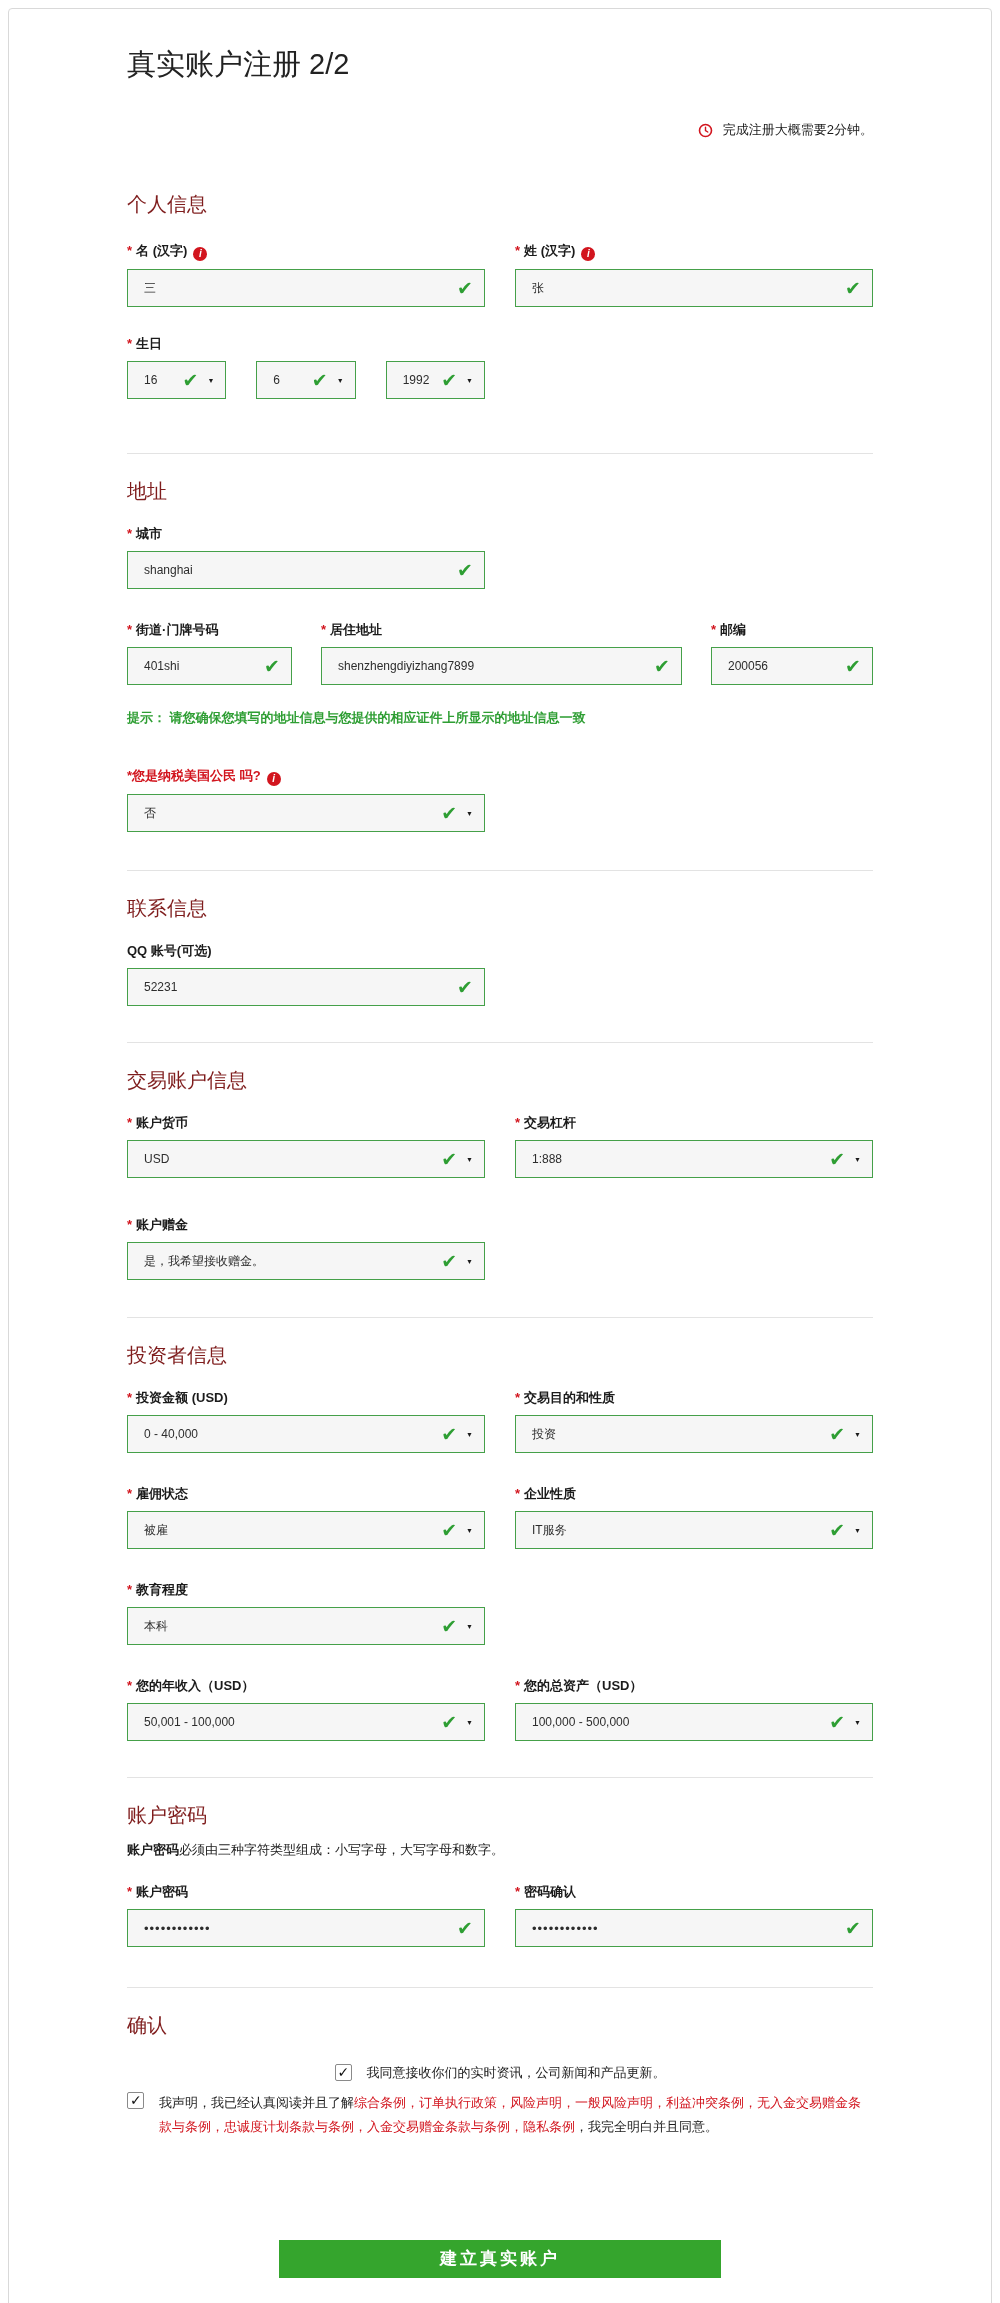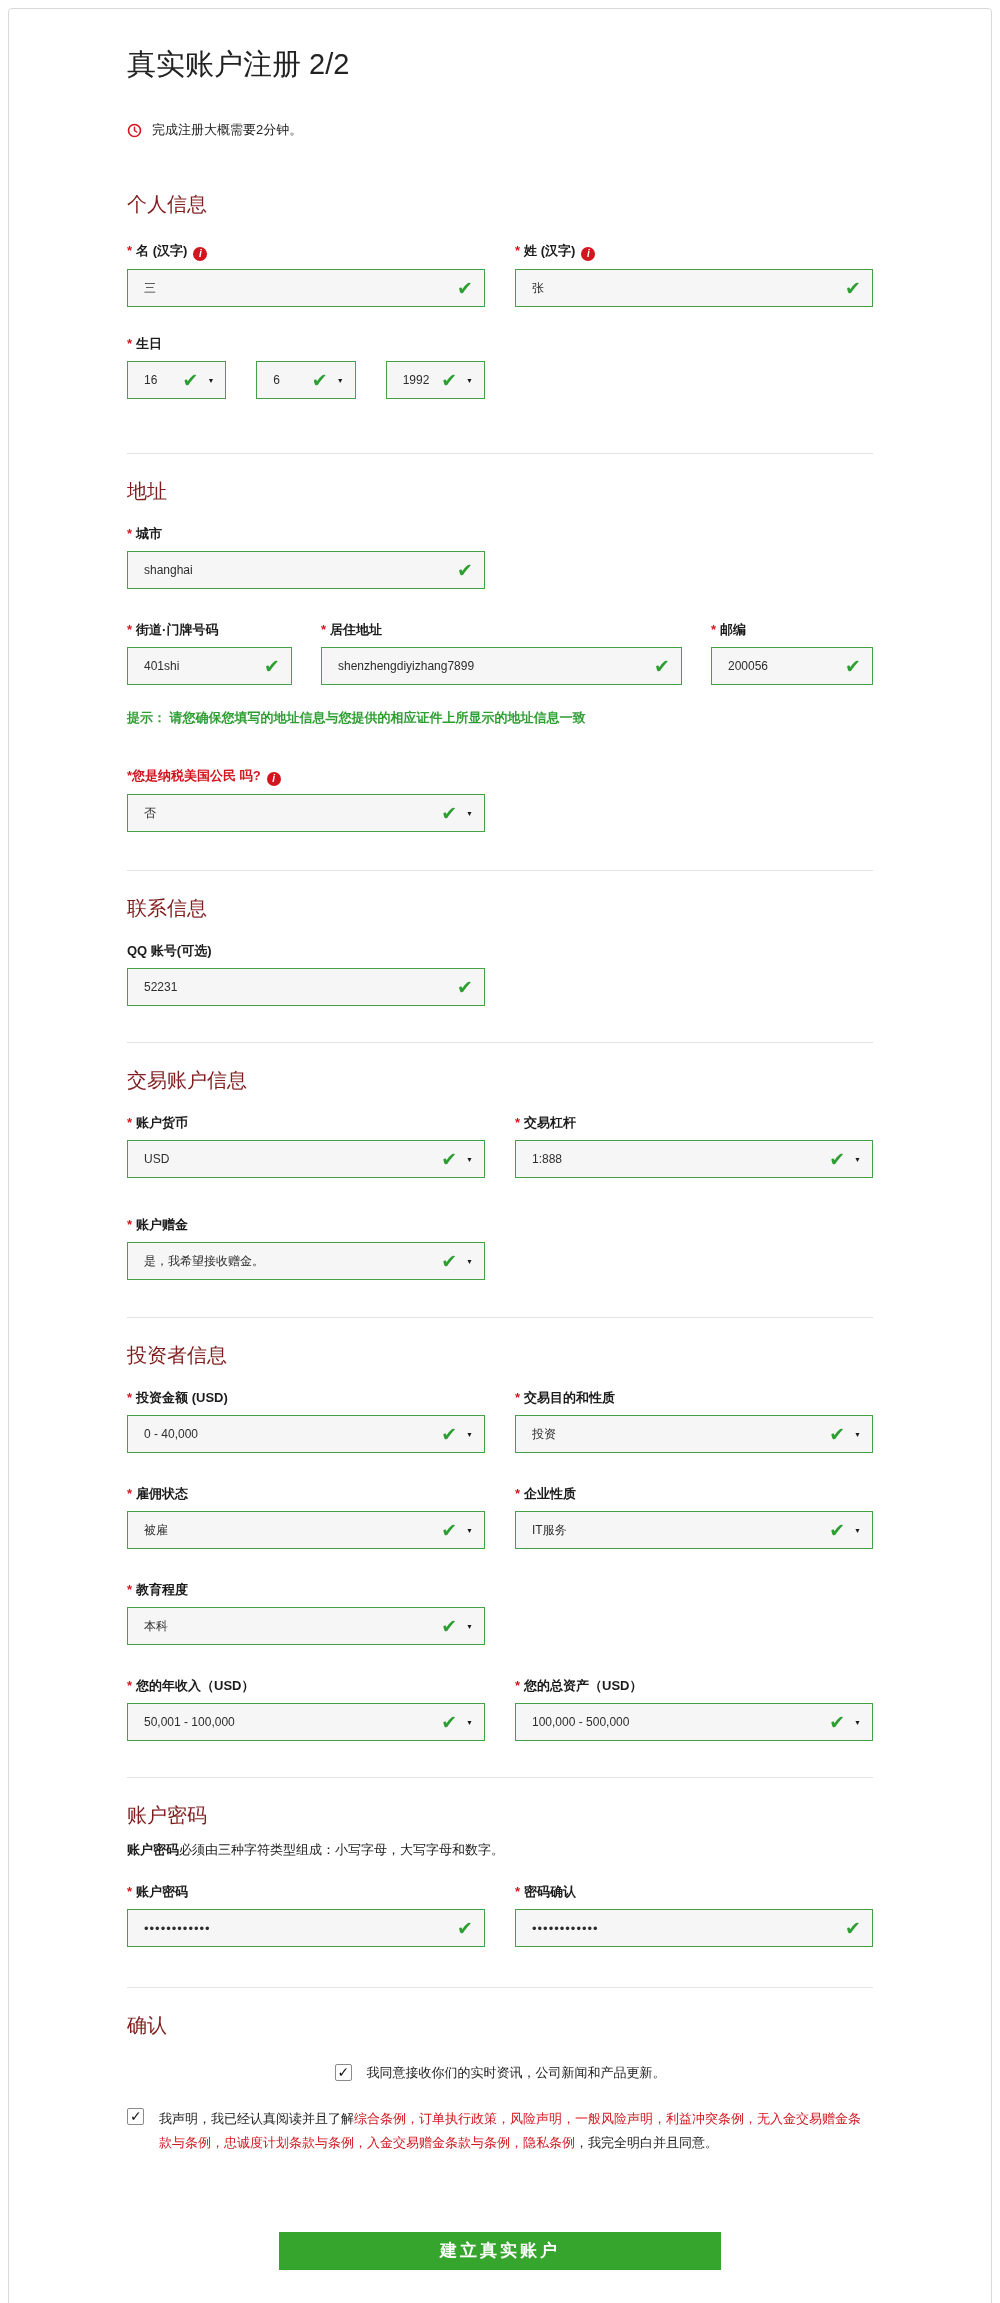--- a/index.html
+++ b/index.html
@@ -1,21 +1,21 @@
 <!DOCTYPE html>
 <html><head>
 <meta charset="utf-8">
 <style>
   html,body { margin:0; padding:0; background:#fff; }
   body { width:1000px; font-family:"Liberation Sans","DejaVu Sans",sans-serif; color:#1b1b1b; }
   .card { margin:8px; border:1px solid #d9d9d9; border-radius:4px; background:#fff; padding-bottom:44px; }
   .content { width:746px; margin:0 auto; }
 
   .page-title { font-size:29px; font-weight:500; color:#222; margin:0; padding-top:36px; }
-  .note-row { display:flex; align-items:center; gap:10px; margin-top:36px; font-size:13px; color:#1b1b1b; }
+  .note-row { display:flex; align-items:center; gap:10px; margin-top:36px; font-size:13px; color:#1b1b1b;justify-content:flex-end; }
 
   .divider { border:none; border-top:1px solid #e3e3e3; margin:0; }
   .section-heading { color:#7f1d1d; font-size:20px; font-weight:500; margin:0; }
 
   .label { font-size:13px; font-weight:bold; color:#1b1b1b; }
   .label .req { color:#d2151e; margin-right:4px; }
   .red-label { color:#d2151e; }
   .info-icon { display:inline-block; width:14px; height:14px; border-radius:50%; background:#d2151e;
                color:#fff; font-size:10px; font-weight:bold; font-style:italic; text-align:center;
                line-height:14px; margin-left:6px; vertical-align:-2px; }
@@ -39,24 +39,24 @@
   .pw-note b { font-weight:bold; }
 
   .cb-row { display:flex; align-items:flex-start; gap:15px; font-size:13px; line-height:1.5;justify-content:center; }
   .checkbox { width:15px; height:15px; border:1px solid #8a8a8a; border-radius:2px; background:#fff;
               flex:none; position:relative; margin-top:1px; cursor:pointer; }
   .checkbox::after { content:"✓"; position:absolute; left:2px; top:-3px; font-size:14px; font-weight:bold; color:#111; }
   .decl { line-height:1.9; }
   .decl a { color:#d2151e; text-decoration:none; cursor:pointer; }
   .decl .sep { color:#d2151e; }
 
-  .submit-btn { display:block; margin:76px auto 0; width:442px; height:38px; background:#35a52d;
+  .submit-btn { display:block; margin:100px auto 0; width:442px; height:38px; background:#35a52d;
                 border:none; color:#fff; font-size:17px; font-weight:bold; letter-spacing:3px;
                 font-family:inherit; cursor:pointer; }.mt12{margin-top:12px}.mt20{margin-top:20px}.mt22{margin-top:24px}
-  .mt24{margin-top:24px}.mt26{margin-top:24px}.mt28{margin-top:28px}.mt32{margin-top:32px}
+  .mt24{margin-top:24px}.mt26{margin-top:8px}.mt28{margin-top:28px}.mt32{margin-top:32px}
   .mt36{margin-top:36px}.mt37{margin-top:37px}.mt38{margin-top:38px}.mt40{margin-top:40px}
   .mt52{margin-top:52px}.mt54{margin-top:54px}
 </style>
 </head>
 <body>
 
 <div class="card">
   <div class="content">
 
     <h1 class="page-title">真实账户注册 2/2</h1>

